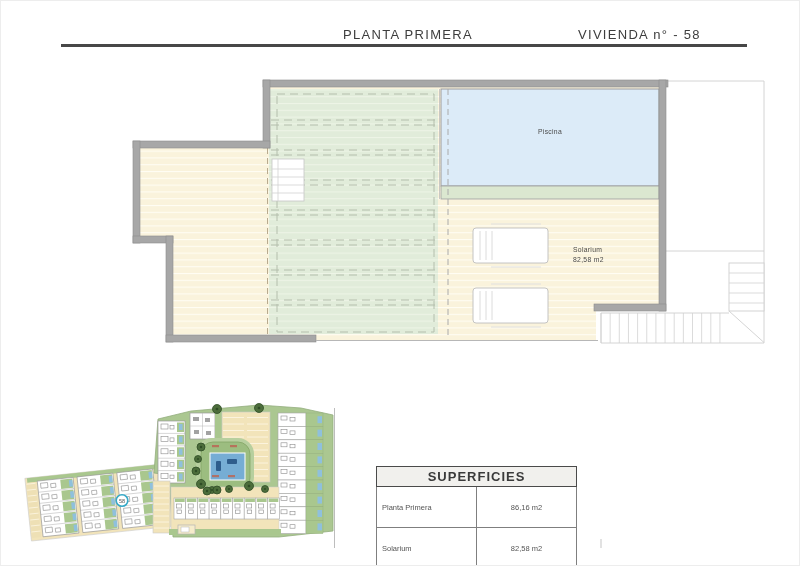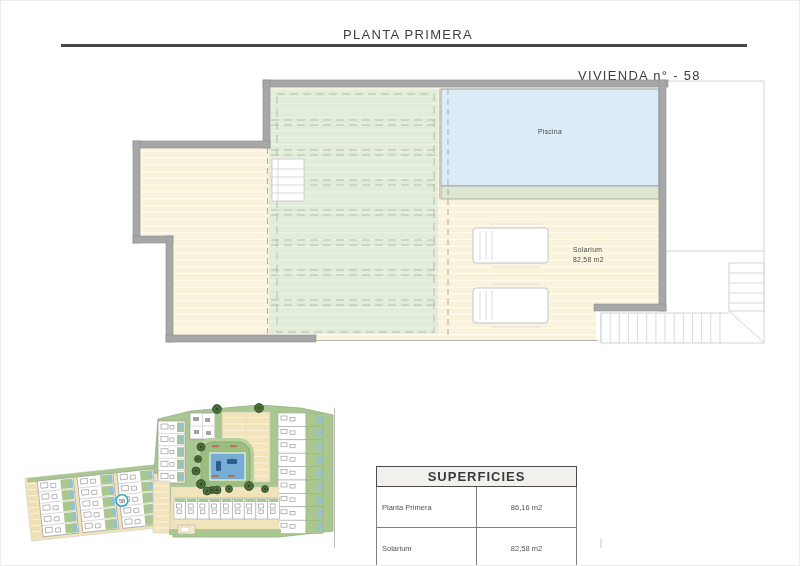--- a/index.html
+++ b/index.html
@@ -1,20 +1,20 @@
 <!DOCTYPE html>
 <html><head>
 <meta charset="utf-8">
 <style>
   html,body{margin:0;padding:0;background:#fff;}
   #page{position:relative;width:800px;height:566px;background:#fff;border:1px solid #ededed;
         box-sizing:border-box;font-family:Liberation Sans, sans-serif;overflow:hidden;}
   .hdr{position:absolute;top:26px;font-size:13px;letter-spacing:1.3px;color:#3d3d3d;white-space:nowrap;}
   .hdr-left{left:342px;}
-  .hdr-right{left:577px;margin-top:41px;}
+  .hdr-right{left:577px;}
   .rule{position:absolute;left:60px;top:43px;width:686px;height:2.5px;background:#474747;}
   svg{position:absolute;left:0;top:0;}
   .tbl-wrap{position:absolute;left:375px;top:465px;width:201px;}
   table.sup{width:100%;border-collapse:collapse;table-layout:fixed;}
   table.sup th{border:1.5px solid #4a4a4a;background:#f1f0ed;height:17px;
       font-size:13px;font-weight:bold;letter-spacing:1px;color:#3a3a3a;text-align:center;}
   table.sup td{border:1px solid #7f7f7f;height:14px;font-size:7.5px;color:#555;
       padding:0 0 0 5px;overflow:hidden;white-space:nowrap;}
   table.sup td.val{text-align:center;padding:13px;}
   table.sup tr td:first-child{width:46%;}

